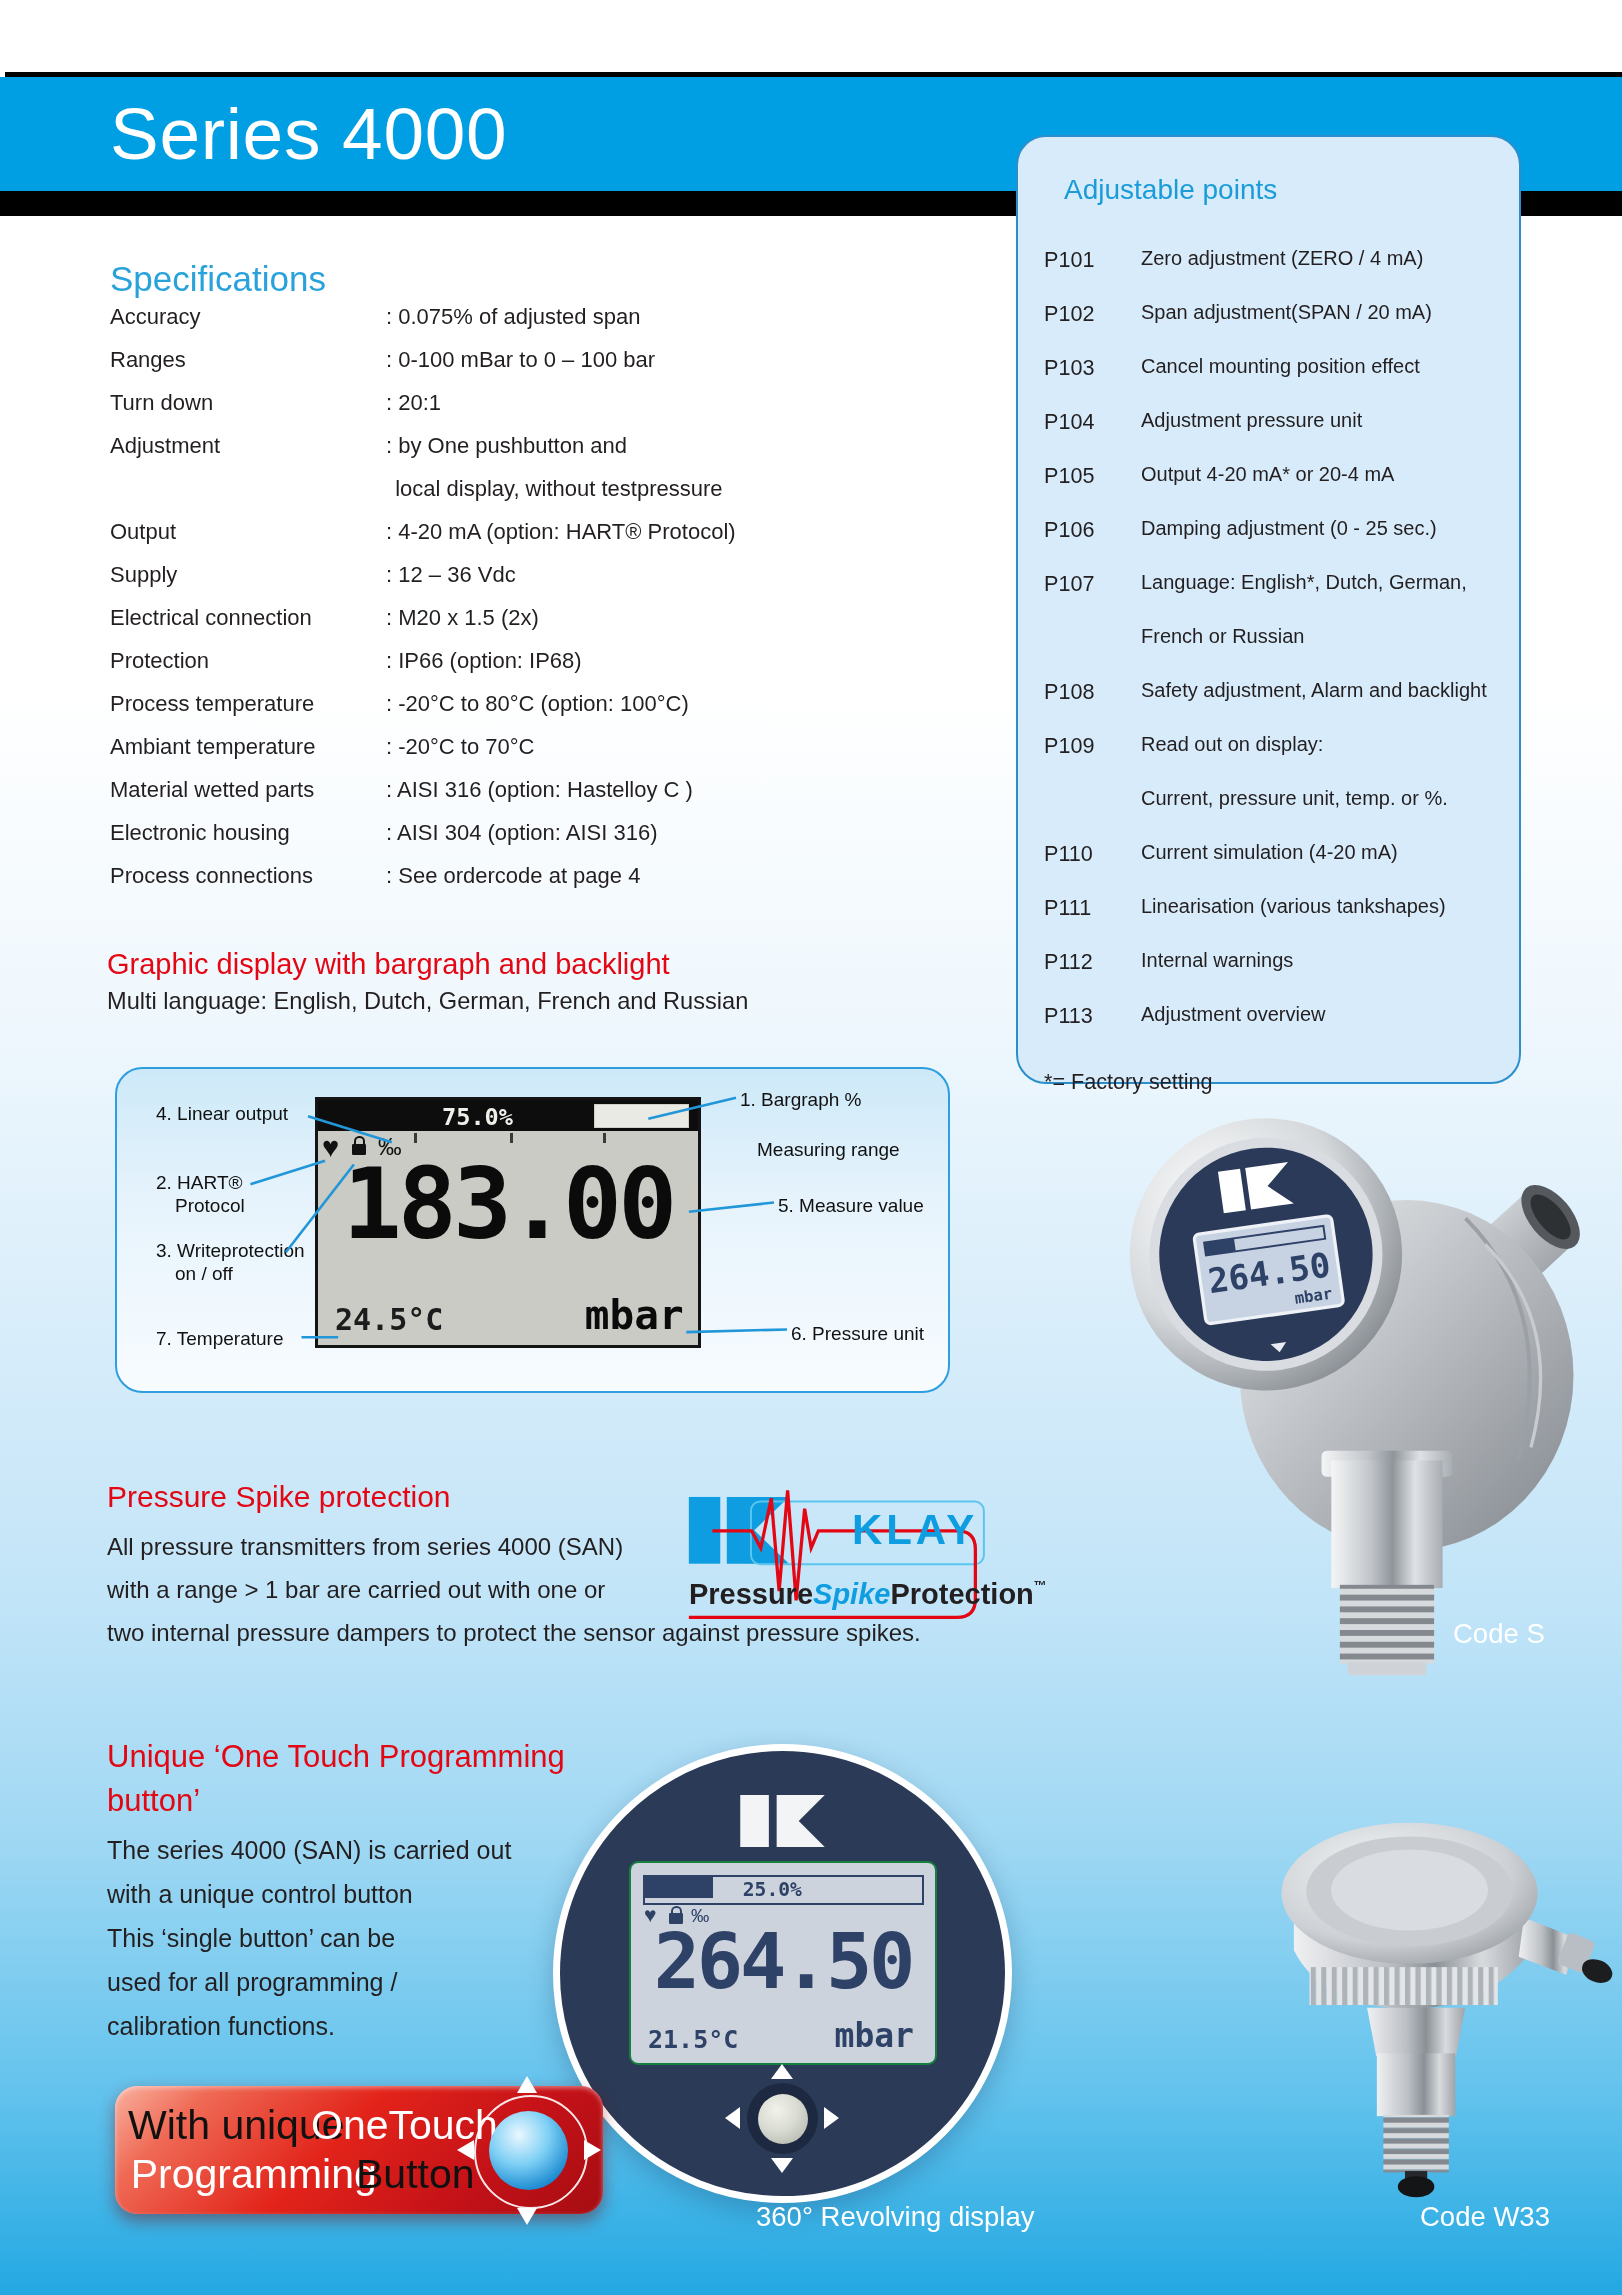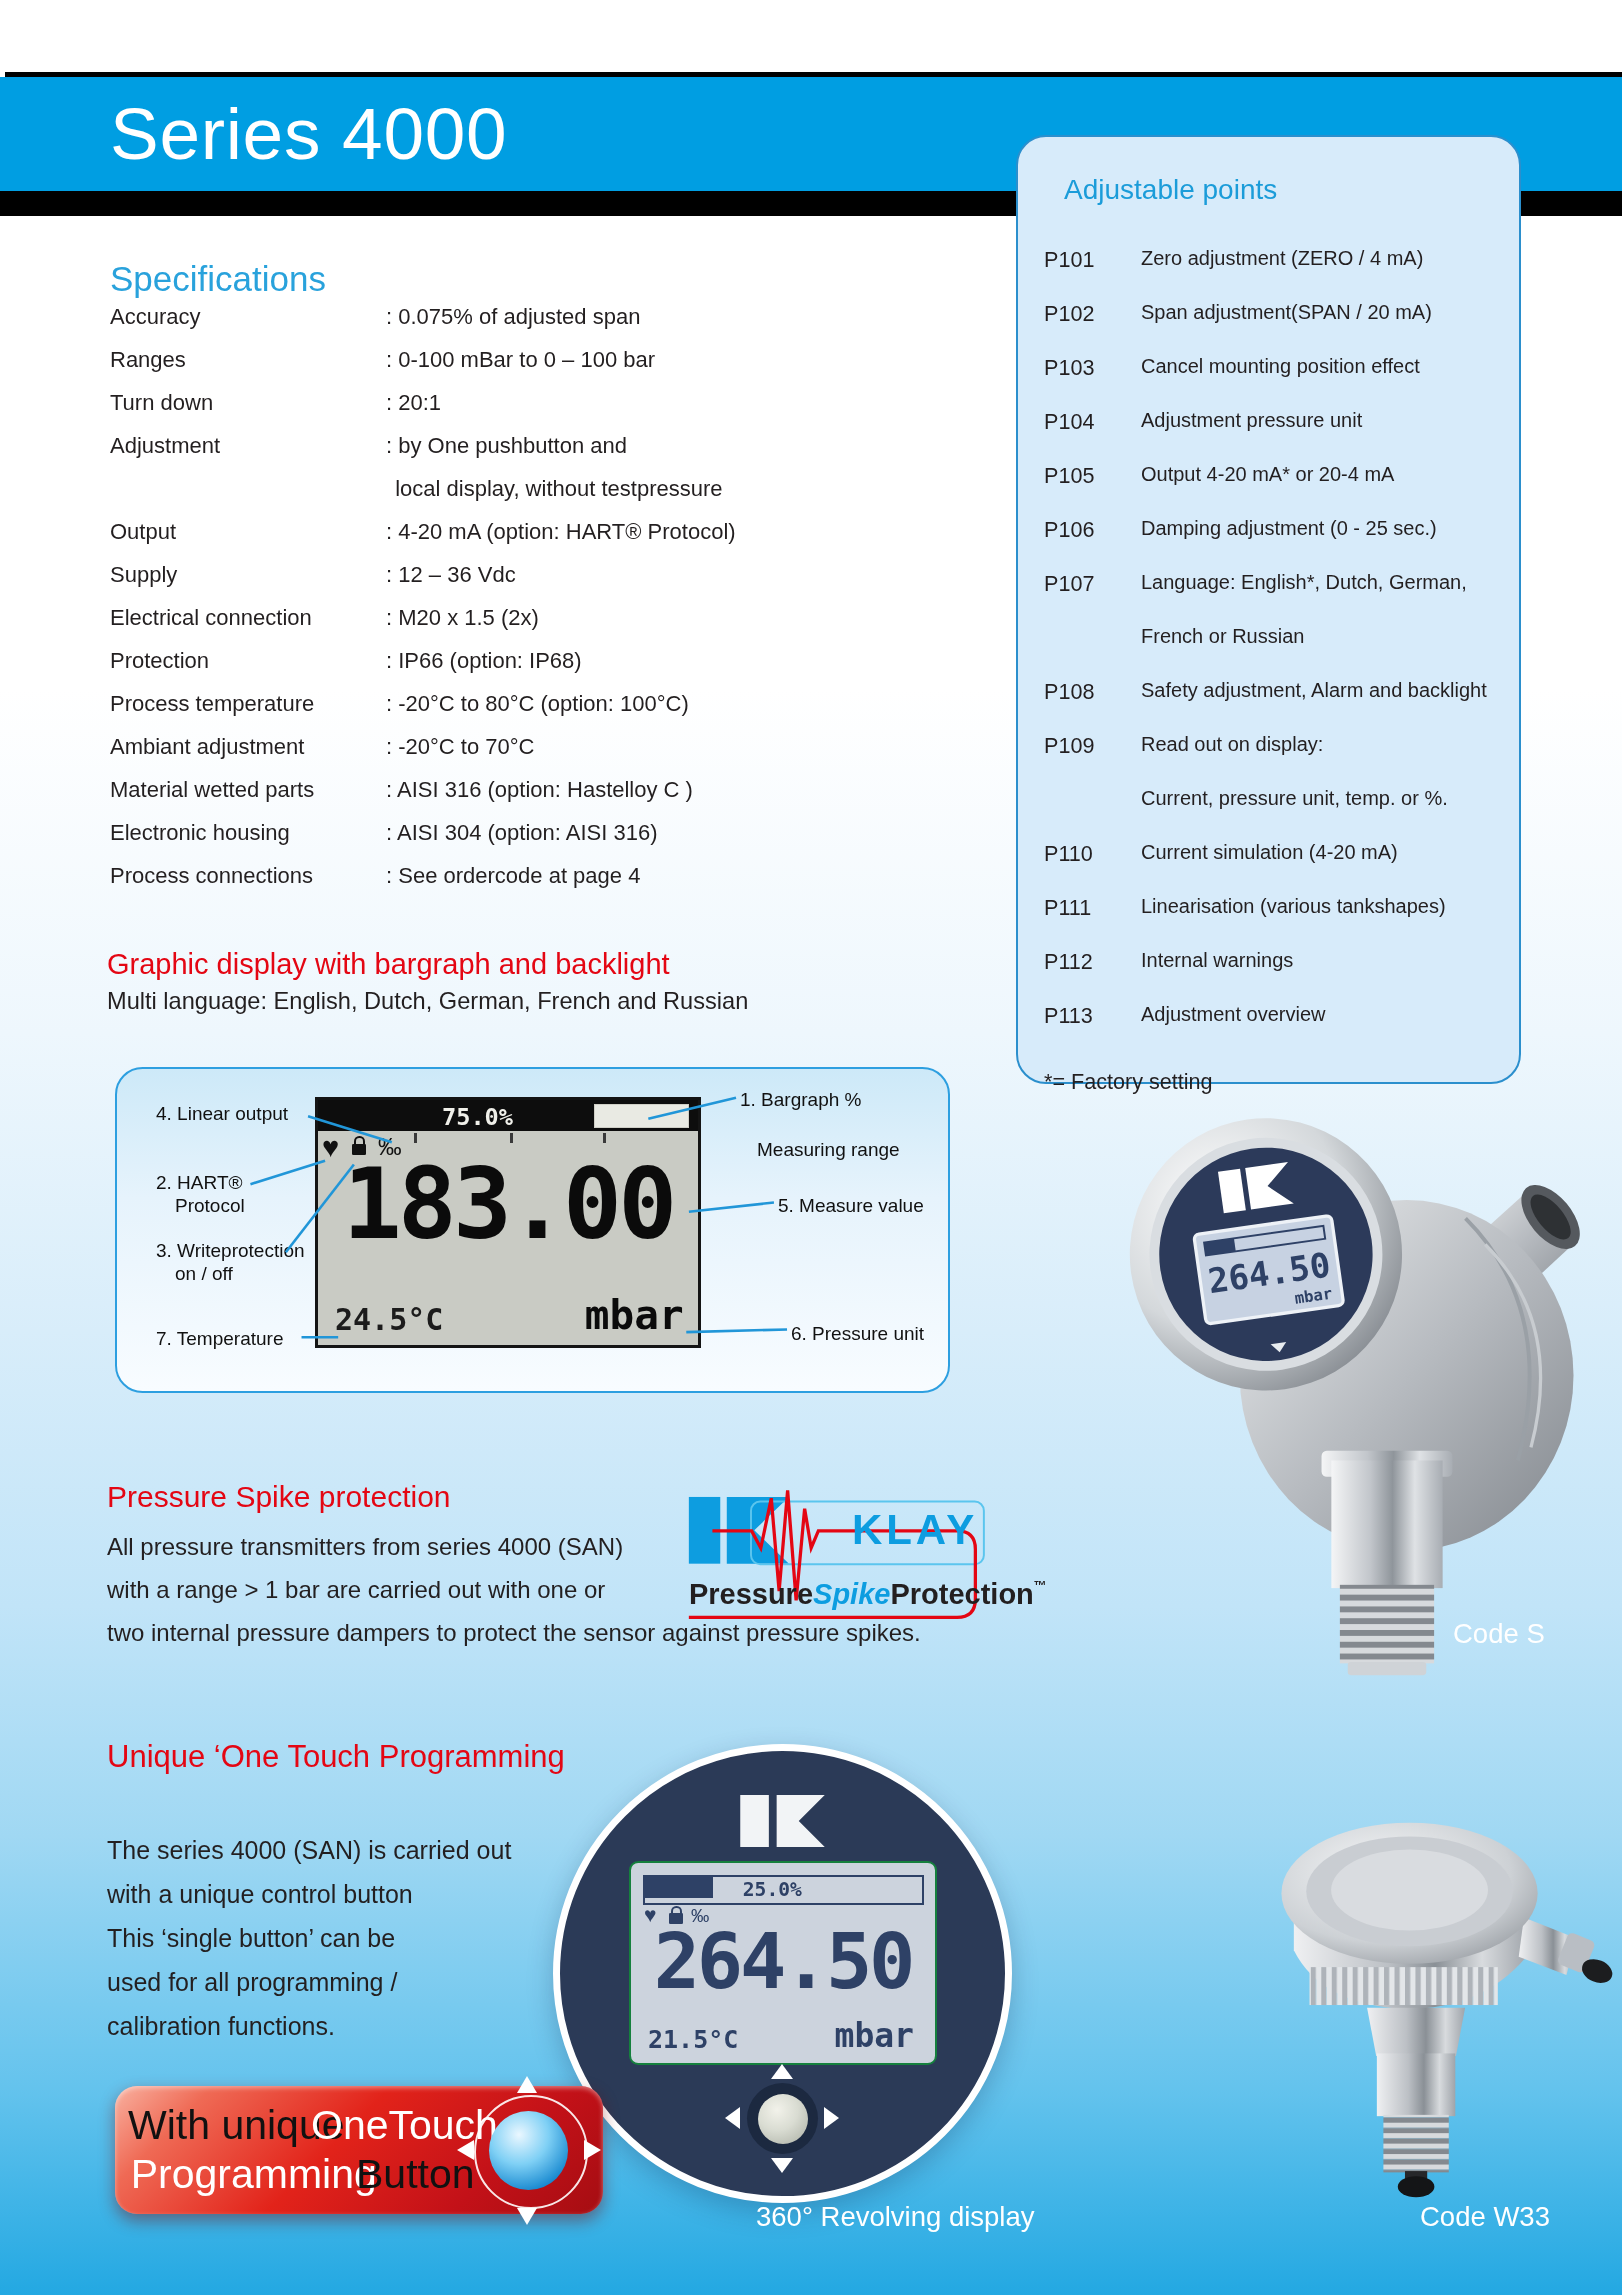--- a/index.html
+++ b/index.html
@@ -182,21 +182,21 @@
       </div>
     <div class="spec-row">
         <div class="spec-label">Protection</div>
         <div class="spec-value">: IP66 (option: IP68)</div>
       </div>
     <div class="spec-row">
         <div class="spec-label">Process temperature</div>
         <div class="spec-value">: -20°C to 80°C  (option: 100°C)</div>
       </div>
     <div class="spec-row">
-        <div class="spec-label">Ambiant adjustment</div>
+        <div class="spec-label">Ambiant temperature</div>
         <div class="spec-value">: -20°C to 70°C</div>
       </div>
     <div class="spec-row">
         <div class="spec-label">Material wetted parts</div>
         <div class="spec-value">: AISI 316 (option: Hastelloy C )</div>
       </div>
     <div class="spec-row">
         <div class="spec-label">Electronic housing</div>
         <div class="spec-value">: AISI 304 (option: AISI 316)</div>
       </div>
@@ -266,20 +266,21 @@
       <path d="M48 70 H108 L122 96 L138 20 L150 162 L163 8 L176 176 L189 36 L199 96 L210 70 H422 Q450 70 450 98 V174 Q450 202 422 202 H12" fill="none" stroke="#e40613" stroke-width="5"></path>
     </svg>
     <div class="abs klay-word" style="left:171px; top:21px;">KLAY</div>
     <div class="abs tagline" style="left:7.9px; top:93px;">
       <span>Pressure</span><span class="tag-blue">Spike</span><span>Protection</span><span style="font-size:13px; vertical-align:top;">™</span>
     </div>
   </div>
 
   <div class="abs red-h" style="left:107px; top:1735px; font-size:31px; font-weight:500; line-height:44px;">
     <div>Unique ‘One Touch Programming</div>
+    <div>button’</div>
   </div>
   <div class="abs" style="left:107px; top:1828px; font-size:25px; line-height:44px;">
     <div>The series 4000 (SAN) is carried out</div>
     <div>with a unique control button</div>
     <div>This ‘single button’ can be</div>
     <div>used for all programming /</div>
     <div>calibration functions.</div>
   </div>
 
   <svg class="abs" viewBox="0 0 770 900" style="left:1099px; top:1094px; width:504px; height:589px; z-index:4;">

